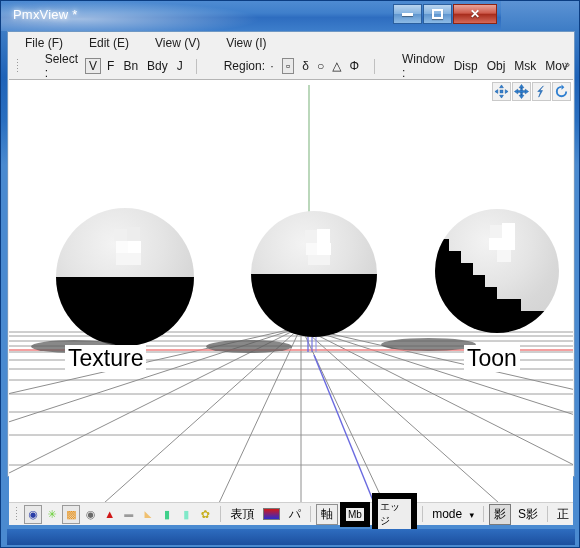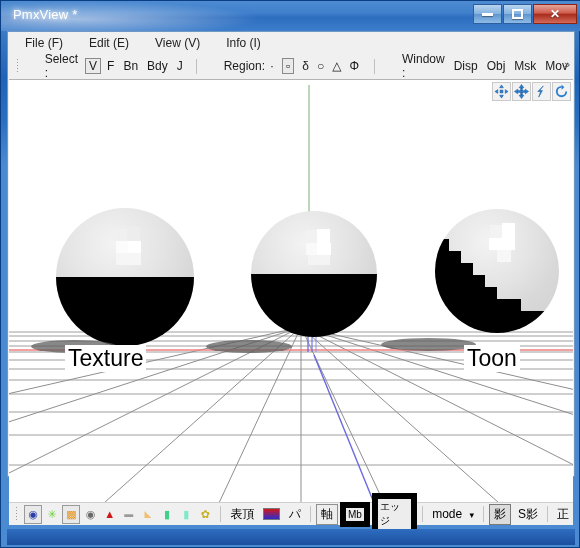--- a/index.html
+++ b/index.html
@@ -7,21 +7,21 @@
   body { font-family:"Liberation Sans", sans-serif; }
 
   .window {
     position:relative; width:580px; height:548px;
     background: linear-gradient(to bottom, #5c93d4 0%, #3a7ac4 6%, #1f63b8 14%, #2a6fc0 22%, #4a8ad0 30%);
     border:1px solid #0b3d82;
     padding:0;
   }
   
   .titlebar {
-    position:absolute; left:0; top:0; width:580px; height:30px;
+    position:absolute; left:0; top:0; width:500px; height:30px;
     background: linear-gradient(to bottom,#4e8bd2 0%, #3f7fcb 40%, #2e6dc0 55%, #3d7ecb 100%);
   }
   .titlebar .glow {
     position:absolute; left:0; top:0; width:260px; height:30px;
     background: radial-gradient(ellipse at 30% 60%, rgba(255,255,255,.55) 0%, rgba(255,255,255,0) 70%);
     pointer-events:none;
   }
   .title-text {
     position:absolute; left:12px; top:6px; font-size:13px; color:#fff;
     text-shadow:0 0 4px rgba(255,255,255,.9),0 0 8px rgba(255,255,255,.7);
@@ -125,21 +125,21 @@
         </div>
     </div>
   </div>
 
   <div class="client">
 
     <div class="menubar">
       <div class="menu-item">File (F)</div>
       <div class="menu-item">Edit (E)</div>
       <div class="menu-item">View (V)</div>
-      <div class="menu-item">Info (I)</div>
+      <div class="menu-item">View (I)</div>
     </div>
 
     <div class="toolbar">
       <div class="grip"></div>
       <span class="tb-label">Select :</span>
       <span class="tb-btn sel">V</span>
       <span class="tb-btn">F</span>
       <span class="tb-btn">Bn</span>
       <span class="tb-btn">Bdy</span>
       <span class="tb-btn">J</span>

